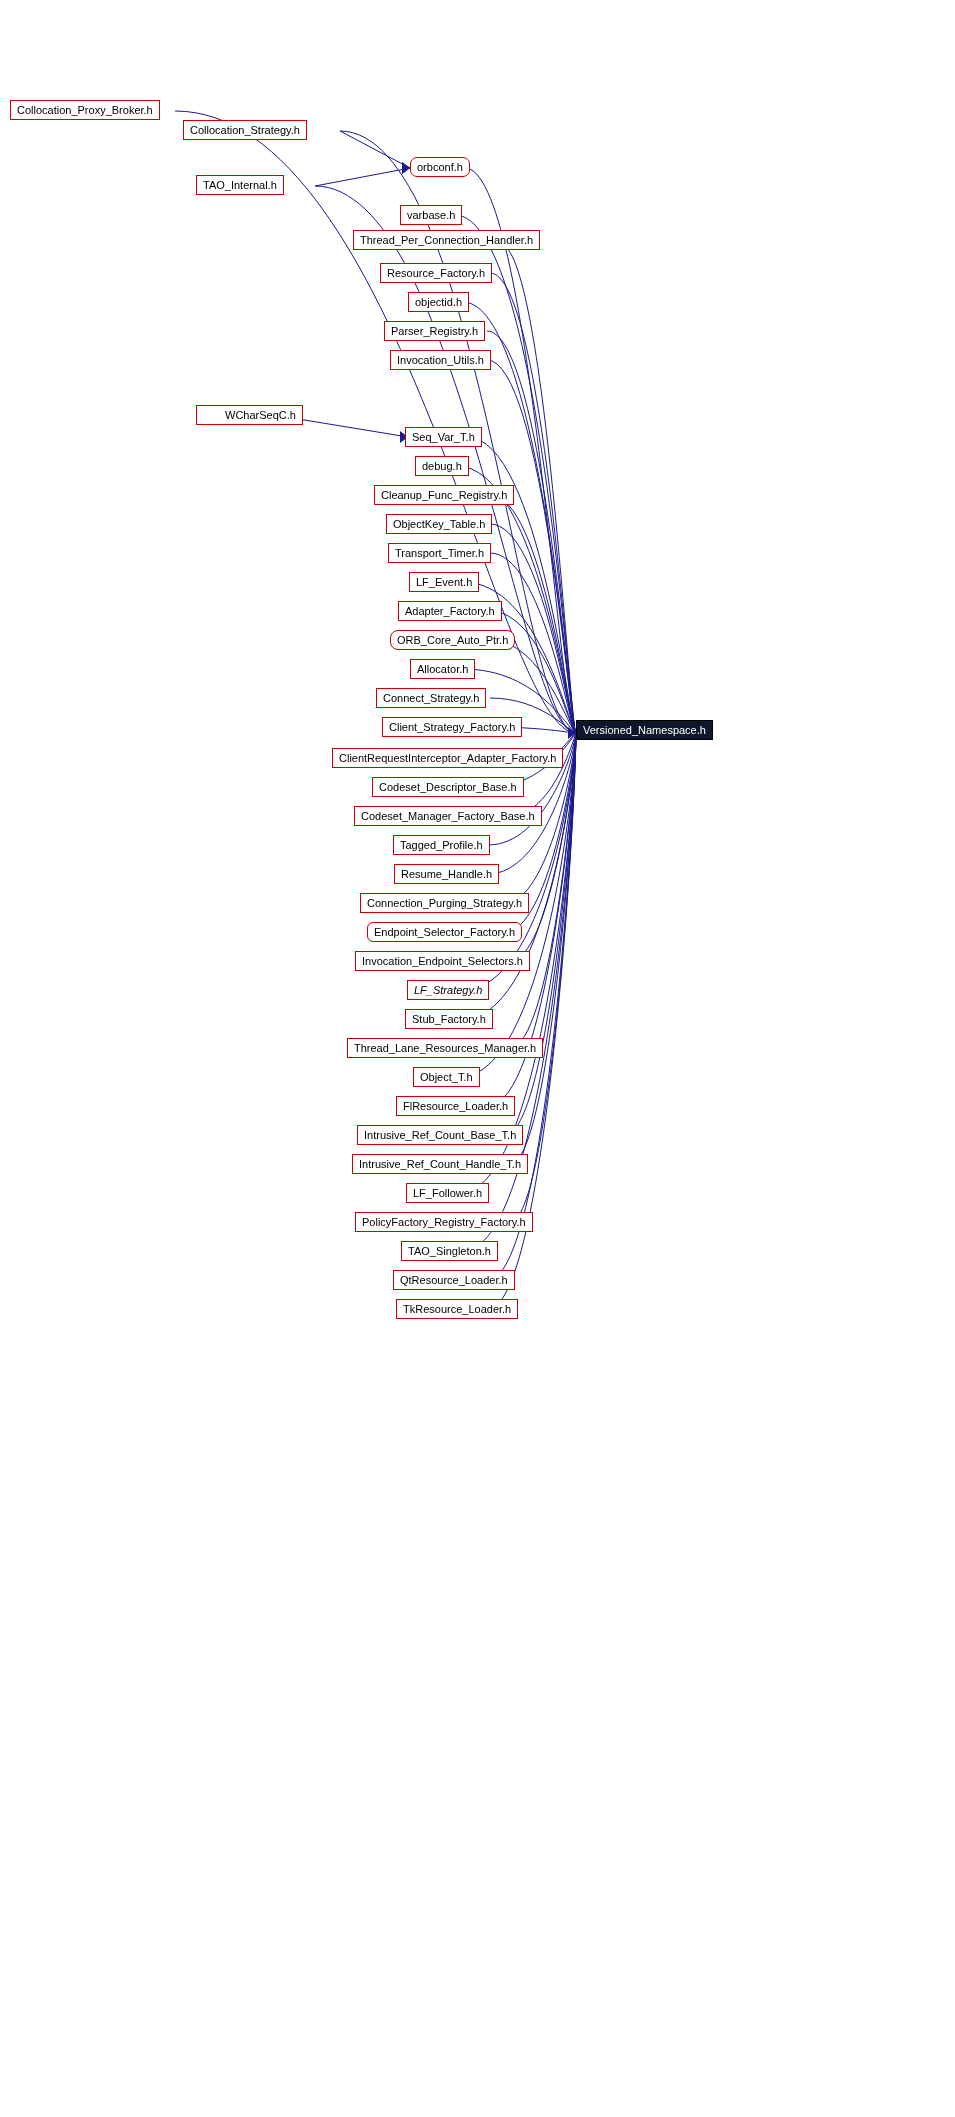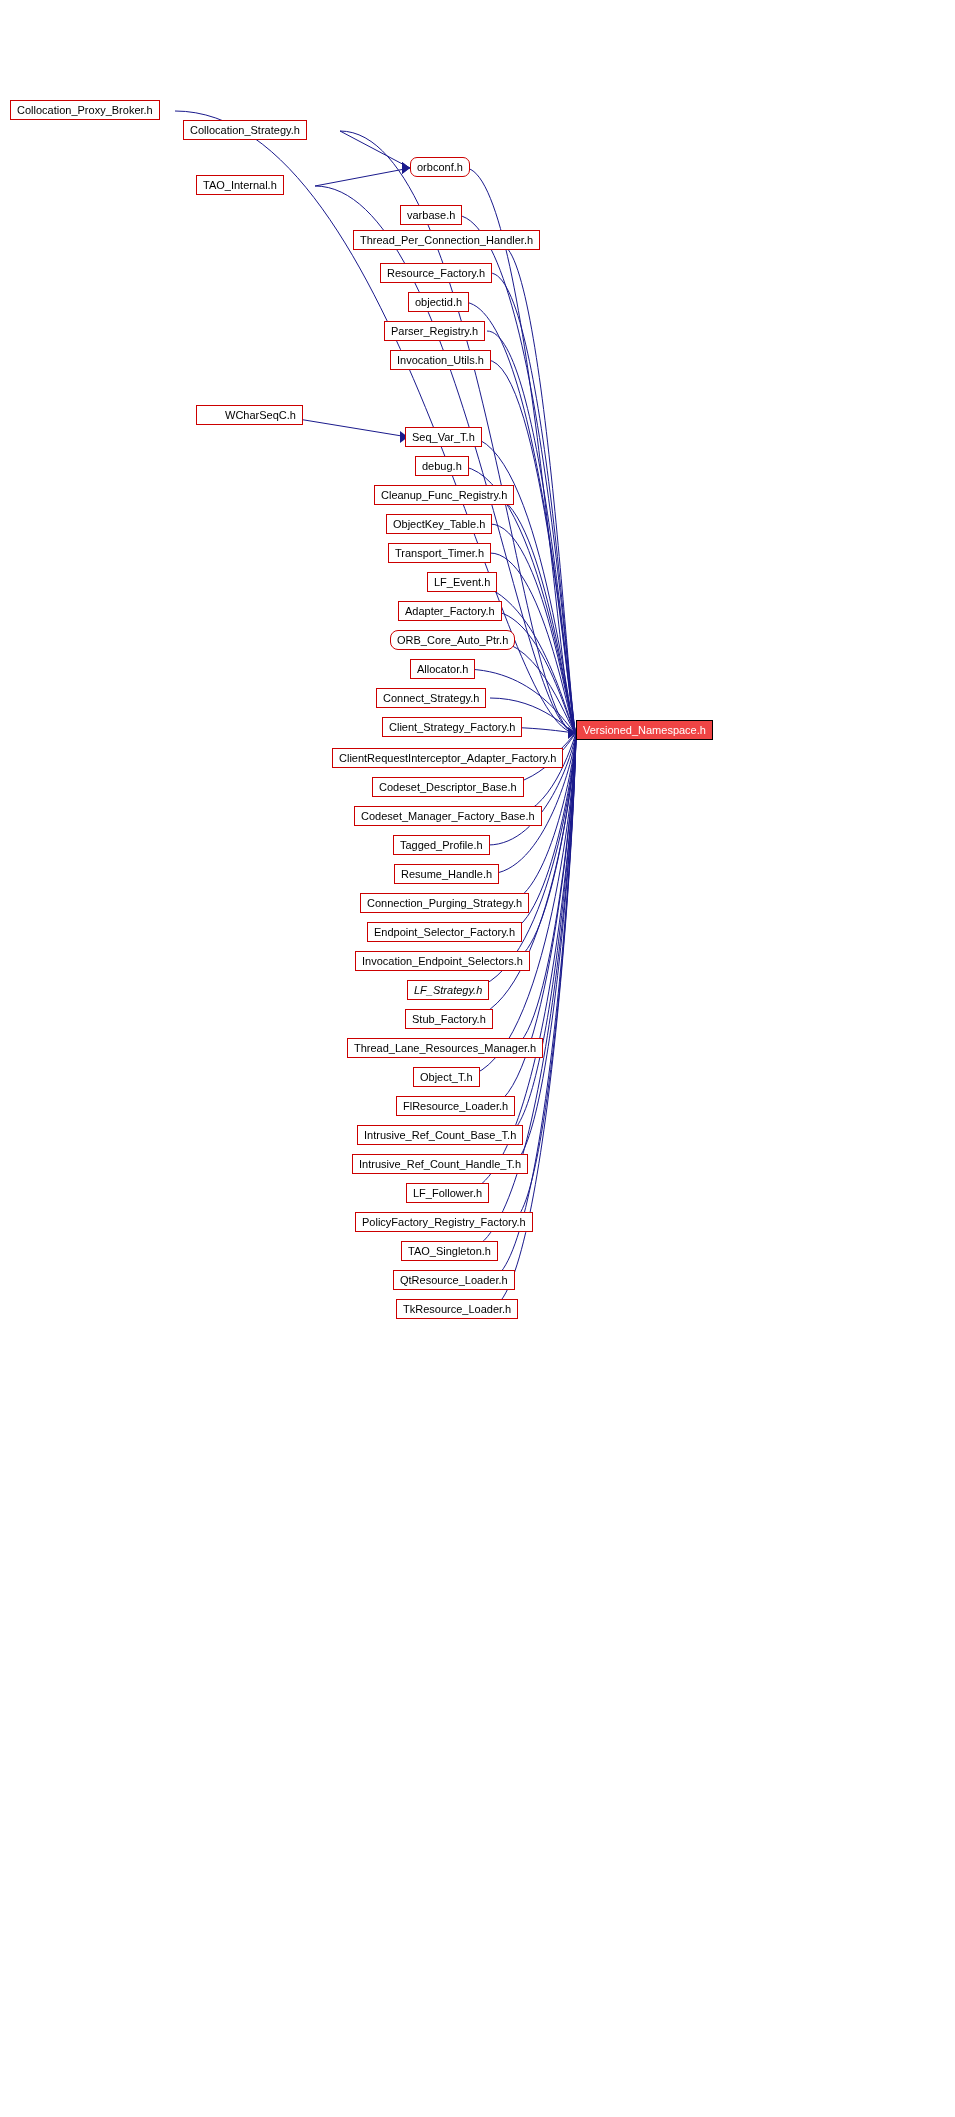--- a/index.html
+++ b/index.html
@@ -23,21 +23,21 @@
       background: #ffffff;
       padding: 3px 6px;
       font-size: 11px;
       color: #000000;
       white-space: nowrap;
       z-index: 10;
     }
     .node-dark {
       position: absolute;
       border: 1px solid #000000;
-      background: #ef4444;
+      background: #0f172a;
       padding: 3px 6px;
       font-size: 11px;
       color: #ffffff;
       white-space: nowrap;
       z-index: 10;
     }
     svg.edges {
       position: absolute;
       top: 0;
       left: 0;
@@ -155,34 +155,34 @@
   <div class="node" style="left:380px; top:263px;">Resource_Factory.h</div>
   <div class="node" style="left:408px; top:292px;">objectid.h</div>
   <div class="node" style="left:384px; top:321px;">Parser_Registry.h</div>
   <div class="node" style="left:390px; top:350px;">Invocation_Utils.h</div>
   <div class="node" style="left:196px; top:405px;padding-left:28px;">WCharSeqC.h</div>
   <div class="node" style="left:405px; top:427px;">Seq_Var_T.h</div>
   <div class="node" style="left:415px; top:456px;">debug.h</div>
   <div class="node" style="left:374px; top:485px;">Cleanup_Func_Registry.h</div>
   <div class="node" style="left:386px; top:514px;">ObjectKey_Table.h</div>
   <div class="node" style="left:388px; top:543px;">Transport_Timer.h</div>
-  <div class="node" style="left:427px; top:572px;text-align:right;">LF_Event.h</div>
+  <div class="node" style="left:409px; top:572px;text-align:right;">LF_Event.h</div>
   <div class="node" style="left:398px; top:601px;">Adapter_Factory.h</div>
   <div class="node" style="left:390px; top:630px;border-radius:8px;">ORB_Core_Auto_Ptr.h</div>
   <div class="node" style="left:410px; top:659px;">Allocator.h</div>
   <div class="node" style="left:376px; top:688px;">Connect_Strategy.h</div>
   <div class="node" style="left:382px; top:717px;">Client_Strategy_Factory.h</div>
   <div class="node-dark" style="left:576px; top:720px;">Versioned_Namespace.h</div>
   <div class="node" style="left:332px; top:748px;">ClientRequestInterceptor_Adapter_Factory.h</div>
   <div class="node" style="left:372px; top:777px;">Codeset_Descriptor_Base.h</div>
   <div class="node" style="left:354px; top:806px;">Codeset_Manager_Factory_Base.h</div>
   <div class="node" style="left:393px; top:835px;">Tagged_Profile.h</div>
   <div class="node" style="left:394px; top:864px;">Resume_Handle.h</div>
   <div class="node" style="left:360px; top:893px;">Connection_Purging_Strategy.h</div>
-  <div class="node" style="left:367px; top:922px;">Endpoint_Selector_Factory.h</div>
+  <div class="node" style="left:367px; top:922px;border-radius:6px;">Endpoint_Selector_Factory.h</div>
   <div class="node" style="left:355px; top:951px;">Invocation_Endpoint_Selectors.h</div>
   <div class="node" style="left:407px; top:980px;font-style:italic;">LF_Strategy.h</div>
   <div class="node" style="left:405px; top:1009px;">Stub_Factory.h</div>
   <div class="node" style="left:347px; top:1038px;">Thread_Lane_Resources_Manager.h</div>
   <div class="node" style="left:413px; top:1067px;">Object_T.h</div>
   <div class="node" style="left:396px; top:1096px;">FlResource_Loader.h</div>
   <div class="node" style="left:357px; top:1125px;">Intrusive_Ref_Count_Base_T.h</div>
   <div class="node" style="left:352px; top:1154px;">Intrusive_Ref_Count_Handle_T.h</div>
   <div class="node" style="left:406px; top:1183px;">LF_Follower.h</div>
   <div class="node" style="left:355px; top:1212px;">PolicyFactory_Registry_Factory.h</div>

